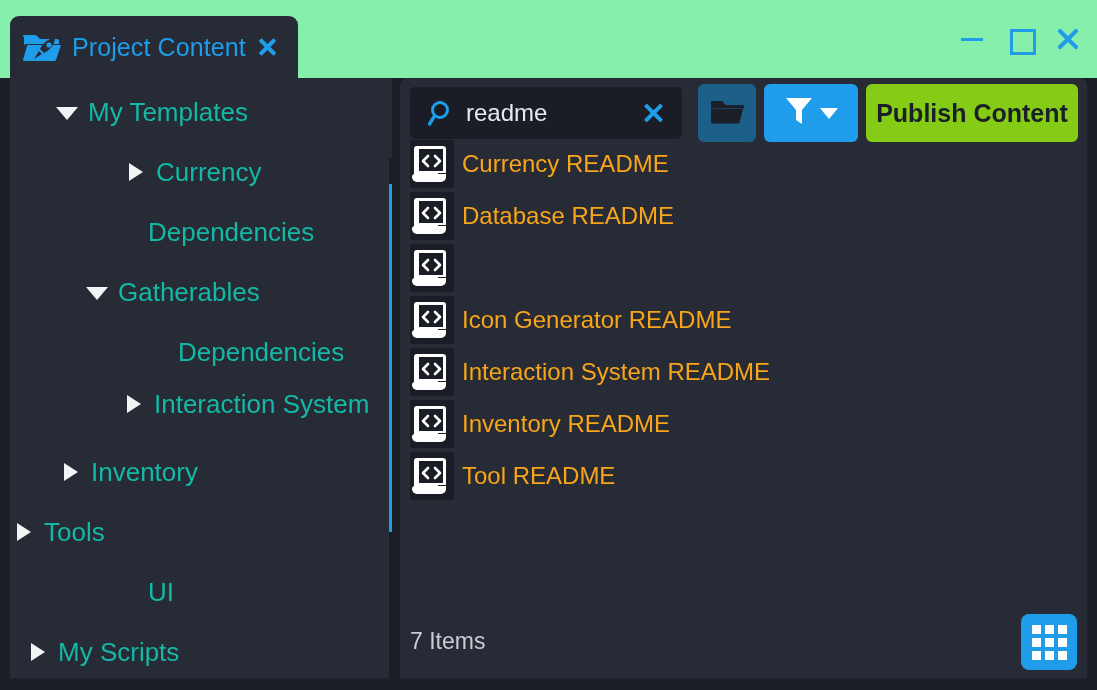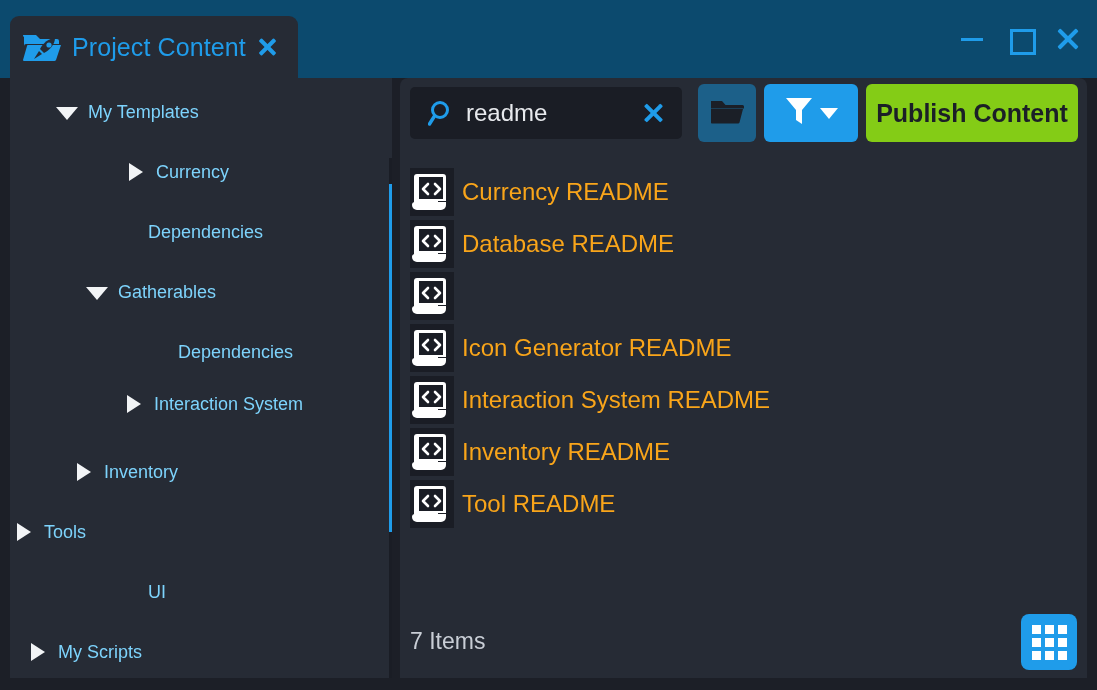--- a/index.html
+++ b/index.html
@@ -11,21 +11,21 @@
   }
   #app {
     position: relative;
     width: 1097px; height: 690px;
     background: #1c1f27;
   }
 
   
   .titlebar {
     position: absolute; left: 0; top: 0; width: 1097px; height: 78px;
-    background: #0c4a6e;
+    background: #86efac;
   }
   .tab {
     position: absolute; left: 10px; top: 16px;
     width: 288px; height: 62px;
     background: #262b35;
     border-radius: 9px 9px 0 0;
     display: flex; align-items: center;
     padding-left: 12px;
   }
   .tab-icon { width: 40px; height: 34px; flex: 0 0 40px; position: relative; }
@@ -70,21 +70,21 @@
     width: 382px; height: 600px;
     background: #262b35;
     overflow: hidden;
   }
   .tree {
     position: absolute; left: 0; top: 0; width: 376px; height: 580px;
   }
   .tree-item {
     position: absolute; left: 0; width: 376px; height: 48px;
     display: flex; align-items: center;
-    color: #7dd3fc; font-size: 18px; white-space: nowrap;
+    color: #14b8a6; font-size: 26px; white-space: nowrap;
   }
   .tw-arrow {
     width: 26px; height: 26px; flex: 0 0 26px;
     position: relative; margin-right: 8px;
   }
   .tw-arrow.collapsed::after {
     content: ""; position: absolute; left: 7px; top: 4px;
     width: 0; height: 0;
     border-left: 14px solid #f2f4f6;
     border-top: 9px solid transparent;
@@ -158,21 +158,21 @@
   }
   .caret-down {
     width: 0; height: 0;
     border-top: 11px solid #ffffff;
     border-left: 9px solid transparent;
     border-right: 9px solid transparent;
   }
 
   
   .file-list {
-    position: absolute; left: 0; top: 80px;
+    position: absolute; left: 0; top: 52px;
     width: 687px; height: 460px; text-align: center;
   }
   .file-row {
     position: absolute; left: 10px; width: 660px; height: 48px;
     display: flex; align-items: center;
   }
   .file-icon { width: 44px; height: 48px; flex: 0 0 44px; background: #1a1d25; }
   .file-label {
     color: #f9a51a; font-size: 24px; margin-left: 8px;
     white-space: nowrap;
@@ -243,21 +243,21 @@
           <span>Gatherables</span>
         </div>
         <div class="tree-item" style="top: 250px; padding-left: 134px;">
           <span class="tw-arrow none"></span>
           <span>Dependencies</span>
         </div>
         <div class="tree-item" style="top: 302px; padding-left: 110px;">
           <span class="tw-arrow collapsed"></span>
           <span>Interaction System</span>
         </div>
-        <div class="tree-item" style="top: 370px; padding-left: 60px;">
+        <div class="tree-item" style="top: 370px; padding-left: 47px;">
           <span class="tw-arrow collapsed"></span>
           <span>Inventory</span>
         </div>
         <div class="tree-item" style="top: 430px; ">
           <span class="tw-arrow collapsed"></span>
           <span>Tools</span>
         </div>
         <div class="tree-item" style="top: 490px; padding-left: 104px;">
           <span class="tw-arrow none"></span>
           <span>UI</span>

